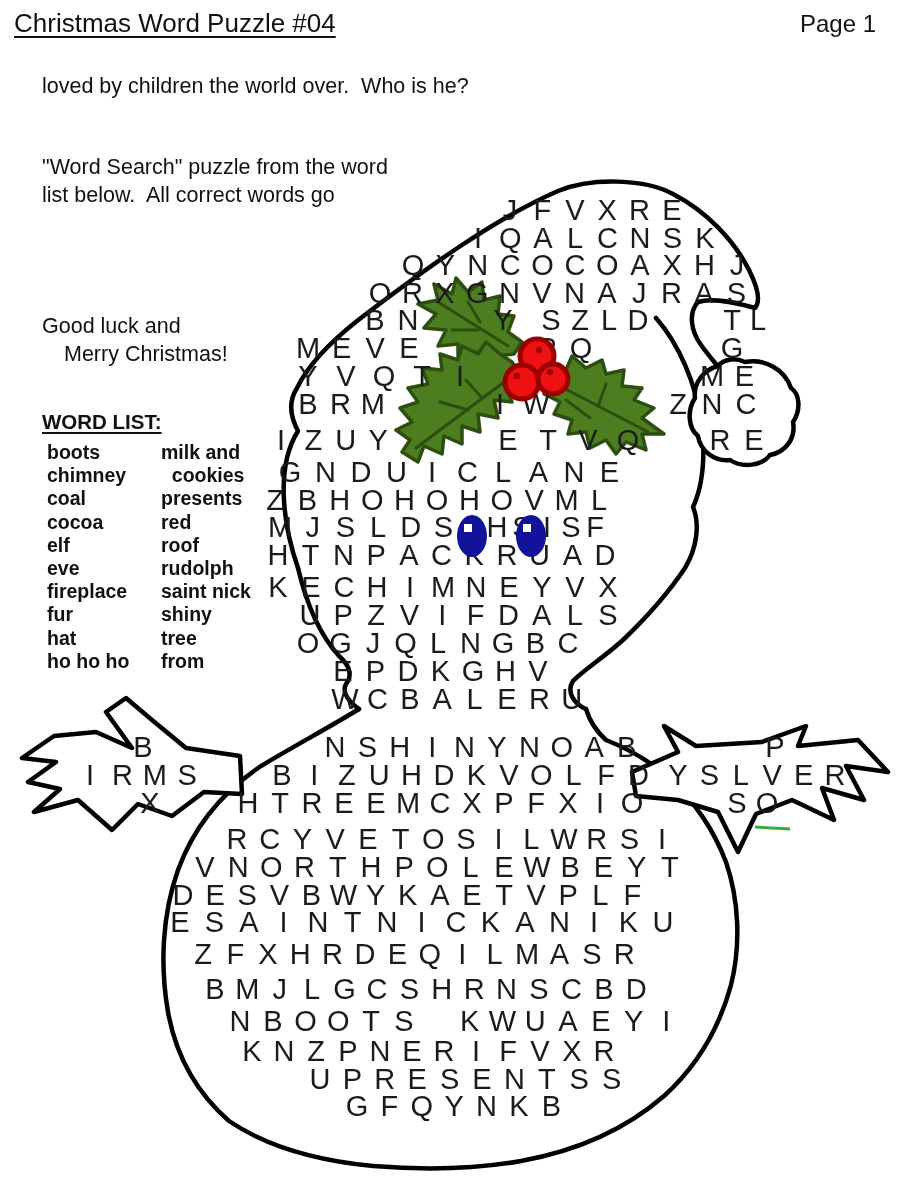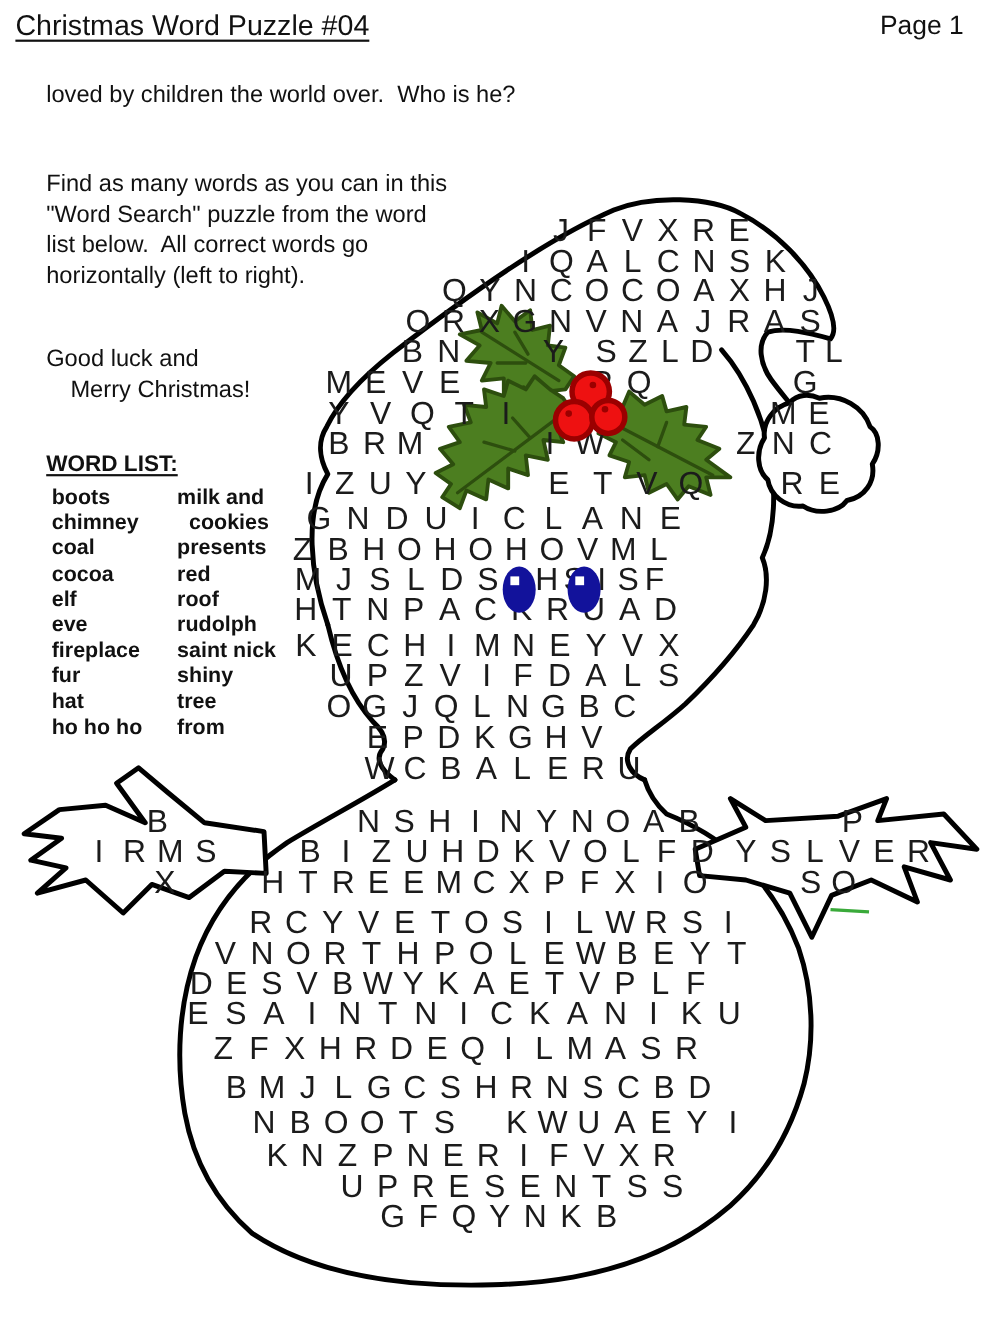--- a/index.html
+++ b/index.html
@@ -469,24 +469,22 @@
   </g>
 </svg>
 
 <div class="abs" id="title">Christmas Word Puzzle #04</div>
 <div class="abs" id="page-label">Page 1</div>
 
 <div class="abs para" id="p1">
     <div class="tline">loved by children the world over.  Who is he?</div>
   </div>
 <div class="abs para" id="p2">
-    <div class="tline">Find as many words as you can in this</div>
     <div class="tline">"Word Search" puzzle from the word</div>
     <div class="tline">list below.  All correct words go</div>
-    <div class="tline">horizontally (left to right).</div>
   </div>
 <div class="abs para" id="closing">
     <div class="tline">Good luck and</div>
     <div class="tline">Merry Christmas!</div>
   </div>
 
 <div class="abs" id="wl-head">WORD LIST:</div>
 <div class="abs wl-col" id="wl1">
     <div class="tline">boots</div>
     <div class="tline">chimney</div>

